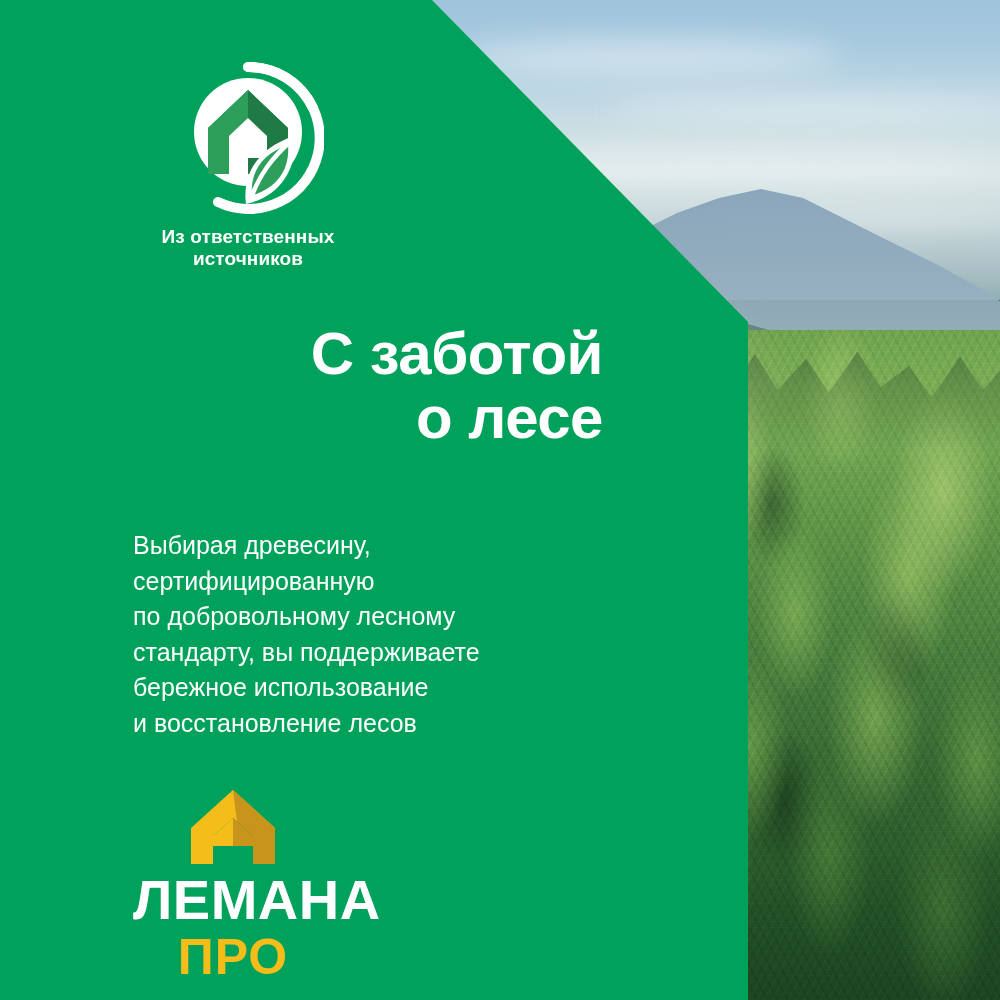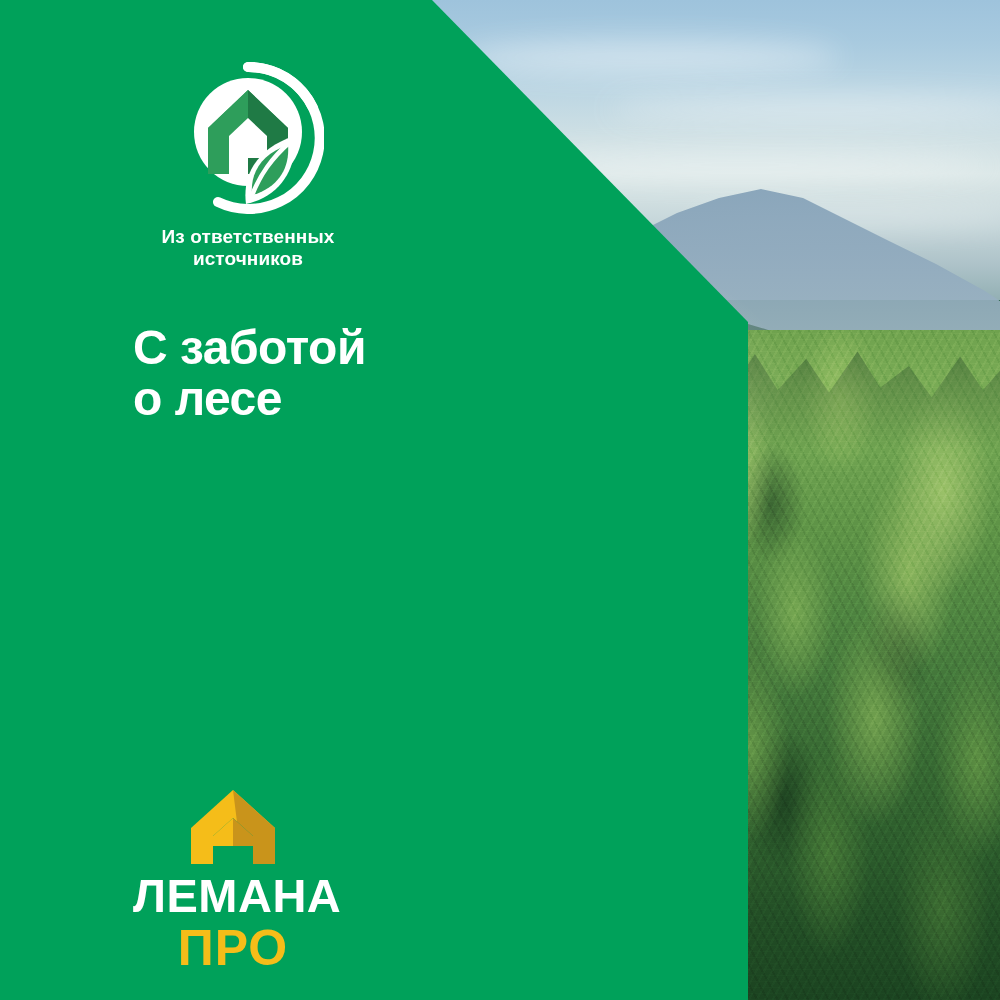--- a/index.html
+++ b/index.html
@@ -219,26 +219,27 @@
     letter-spacing: .1px;
   }
 
   
   .headline {
     position: absolute;
     left: 133px;
     top: 322px;
     width: 470px;
     color: #ffffff;
-    font-size: 48px;
+    font-size: 60px;
     font-weight: bold;
     line-height: 1.07;
     letter-spacing: -0.5px;
     white-space: pre-line;
     margin: 0;
+    text-align: right;
   }
 
   
   .body-copy {
     position: absolute;
     left: 133px;
     top: 528px;
     width: 480px;
     color: #ffffff;
     font-size: 25px;
@@ -254,21 +255,21 @@
     left: 133px;
     top: 788px;
     width: 200px;
     text-align: center;
   }
   .brand-house { display: block; margin: 0 auto; }
   .brand-name {
     display: block;
     margin-top: 6px;
     color: #ffffff;
-    font-size: 47px;
+    font-size: 56px;
     font-weight: bold;
     letter-spacing: 0.5px;
     line-height: 1;
   }
   .brand-sub {
     display: block;
     margin-top: 4px;
     color: #f5bd19;
     font-size: 50px;
     font-weight: bold;
@@ -323,20 +324,26 @@
 
         <path d="M79 136 C88 112 100 96 118 80" fill="none" stroke="#ffffff" stroke-width="4.5" stroke-linecap="round"></path>
       </svg>
       <div class="cert-caption">Из ответственных
 источников</div>
     </div>
 
     <h1 class="headline">С заботой
 о лесе</h1>
 
+    <p class="body-copy">Выбирая древесину,
+сертифицированную
+по добровольному лесному
+стандарту, вы поддерживаете
+бережное использование
+и восстановление лесов</p>
 
     <div class="brand">
       <svg class="brand-house" width="88" height="78" viewBox="0 0 88 78" aria-hidden="true">
 
         <path d="M44 2 L86 40 L86 76 L2 76 L2 40 Z" fill="#f5bd19"></path>
 
         <path d="M44 2 L86 40 L86 76 L48 76 L48 34 Z" fill="#c9941b"></path>
 
         <path d="M44 30 L64 48 L64 76 L44 76 Z" fill="#00a15a"></path>
         <path d="M44 30 L24 48 L24 76 L44 76 Z" fill="#00a15a"></path>

